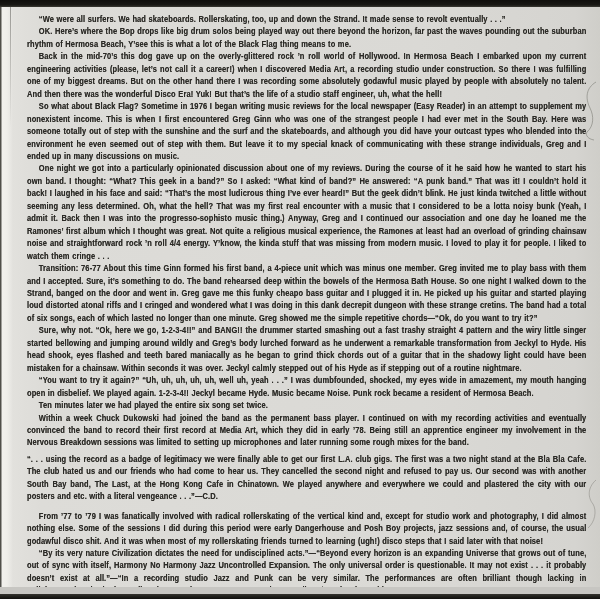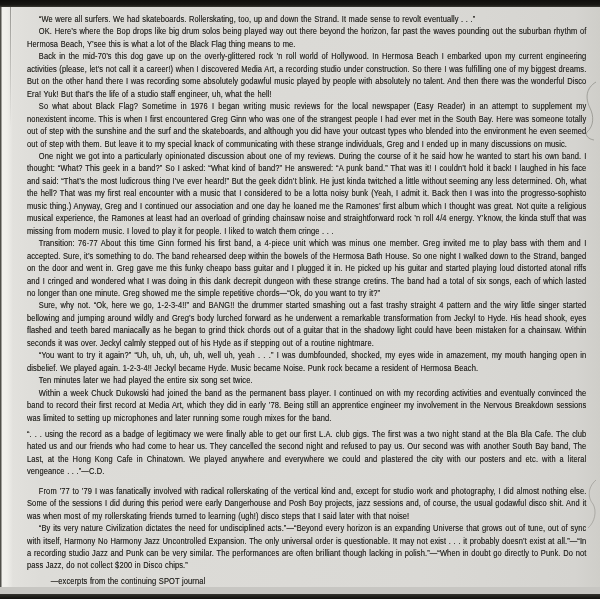--- a/index.html
+++ b/index.html
@@ -3,20 +3,21 @@
 <meta charset="utf-8">
 <style>
   html,body { margin:0; padding:0; background:#888; }
   .page {
     position:relative;
     width:600px; height:599px;
     margin:0 auto;
     background:linear-gradient(90deg, #e4e3df 0px, #dddcd8 40px, #dad9d5 420px, #d5d4d0 575px, #cfcec9 600px);
     overflow:hidden;
     font-family:"Liberation Sans", sans-serif;
+    font-weight:bold;
   }
   .band-top {
     position:absolute; top:0; left:0; right:0; height:7px;
     background:linear-gradient(180deg,#0f0e0c 0%, #191814 70%, #3a3933 100%);
   }
   .band-bottom-gray {
     position:absolute; bottom:5px; left:0; right:0; height:7px;
     background:#c7c6c2;
   }
   .band-bottom {

